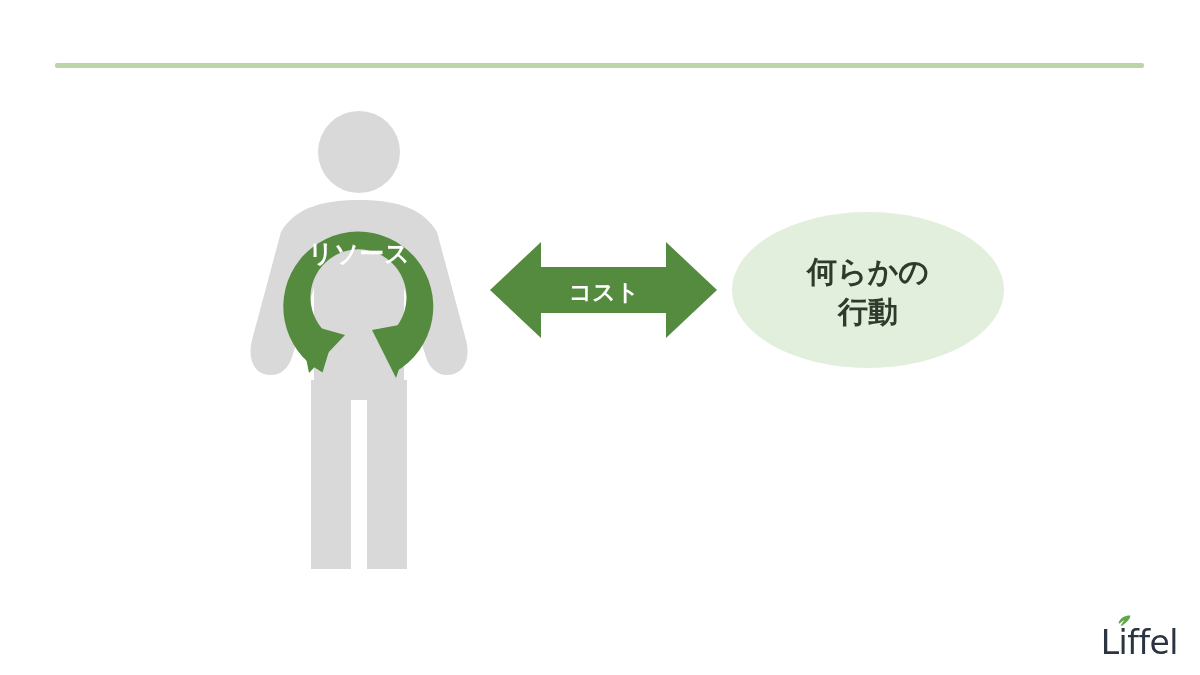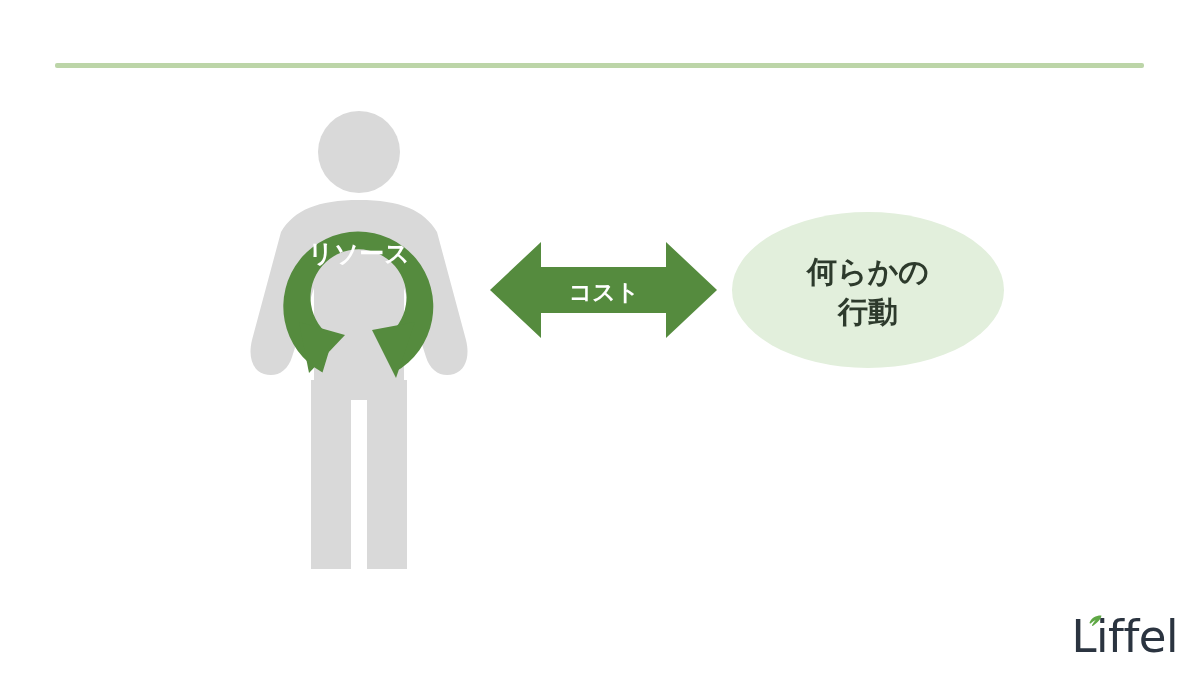--- a/index.html
+++ b/index.html
@@ -74,21 +74,21 @@
     position: absolute;
     right: 22px;
     bottom: 16px;
     display: flex;
     align-items: flex-end;
     height: 40px;
   }
   #logo-wordmark {
     position: relative;
     font-family: "DejaVu Sans", sans-serif;
-    font-size: 45px;
+    font-size: 33px;
     font-weight: 400;
     letter-spacing: -0.5px;
     color: #2b3440;
     line-height: 1;
   }
   #logo-leaf {
     position: absolute;
     left: 17px;
     top: -4px;
     width: 13px;

